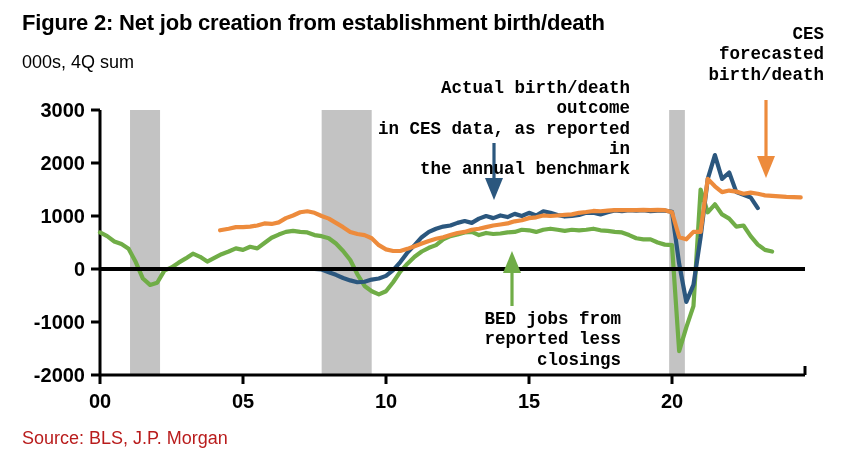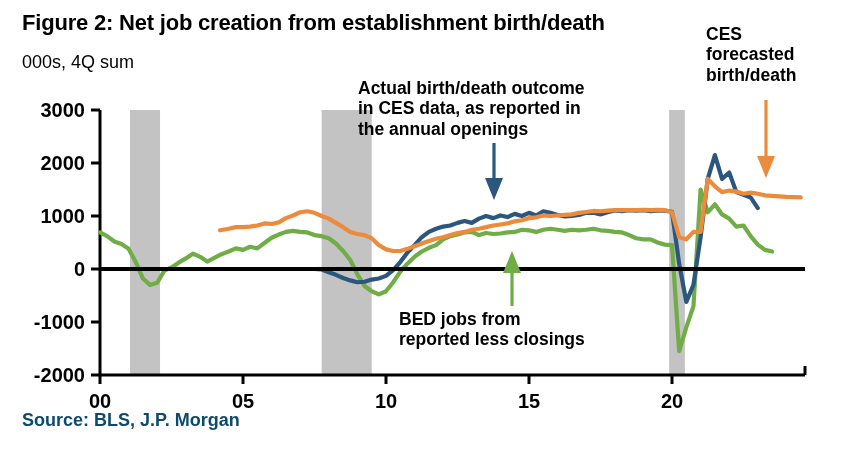--- a/index.html
+++ b/index.html
@@ -33,39 +33,40 @@
     left: 22px;
     top: 52px;
     font-size: 18px;
     font-weight: normal;
     color: #000000;
     white-space: nowrap;
   }
   #chart-source {
     position: absolute;
     left: 22px;
-    top: 410px;
+    top: 428px;
     font-size: 18px;
-    font-weight: bold;
-    color: #0c4a6e;
+    font-weight: normal;
+    color: #b91c1c;
     white-space: nowrap;
   }
   .plot-svg {
     position: absolute;
     left: 0;
     top: 0;
   }
   .anno {
     position: absolute;
     font-size: 17.5px;
     font-weight: bold;
     color: #000000;
     line-height: 1.16;
-    text-align: left;
+    text-align: right;
     white-space: pre-line;
+    font-family: Liberation Mono, monospace;
   }
   #anno-ces-actual {
     left: 358px;
     top: 78px;
     width: 272px;
   }
   #anno-ces-forecast {
     left: 706px;
     top: 24px;
     width: 118px;
@@ -134,21 +135,21 @@
         <polygon points="766,178 757,156 775,156" fill="#ED8B3C"></polygon>
       </g>
       <g>
         <line x1="512" y1="306" x2="512" y2="273" stroke="#70AD47" stroke-width="3.2"></line>
         <polygon points="512,251 503,273 521,273" fill="#70AD47"></polygon>
       </g>
     </svg>
 
   <div class="anno" id="anno-ces-actual">Actual birth/death outcome
 in CES data, as reported in
-the annual openings</div>
+the annual benchmark</div>
   <div class="anno" id="anno-ces-forecast">CES
 forecasted
 birth/death</div>
   <div class="anno" id="anno-bed">BED jobs from
 reported less closings</div>
 
   <div id="chart-source">Source: BLS, J.P. Morgan</div>
 </div>
 
 </body></html>

